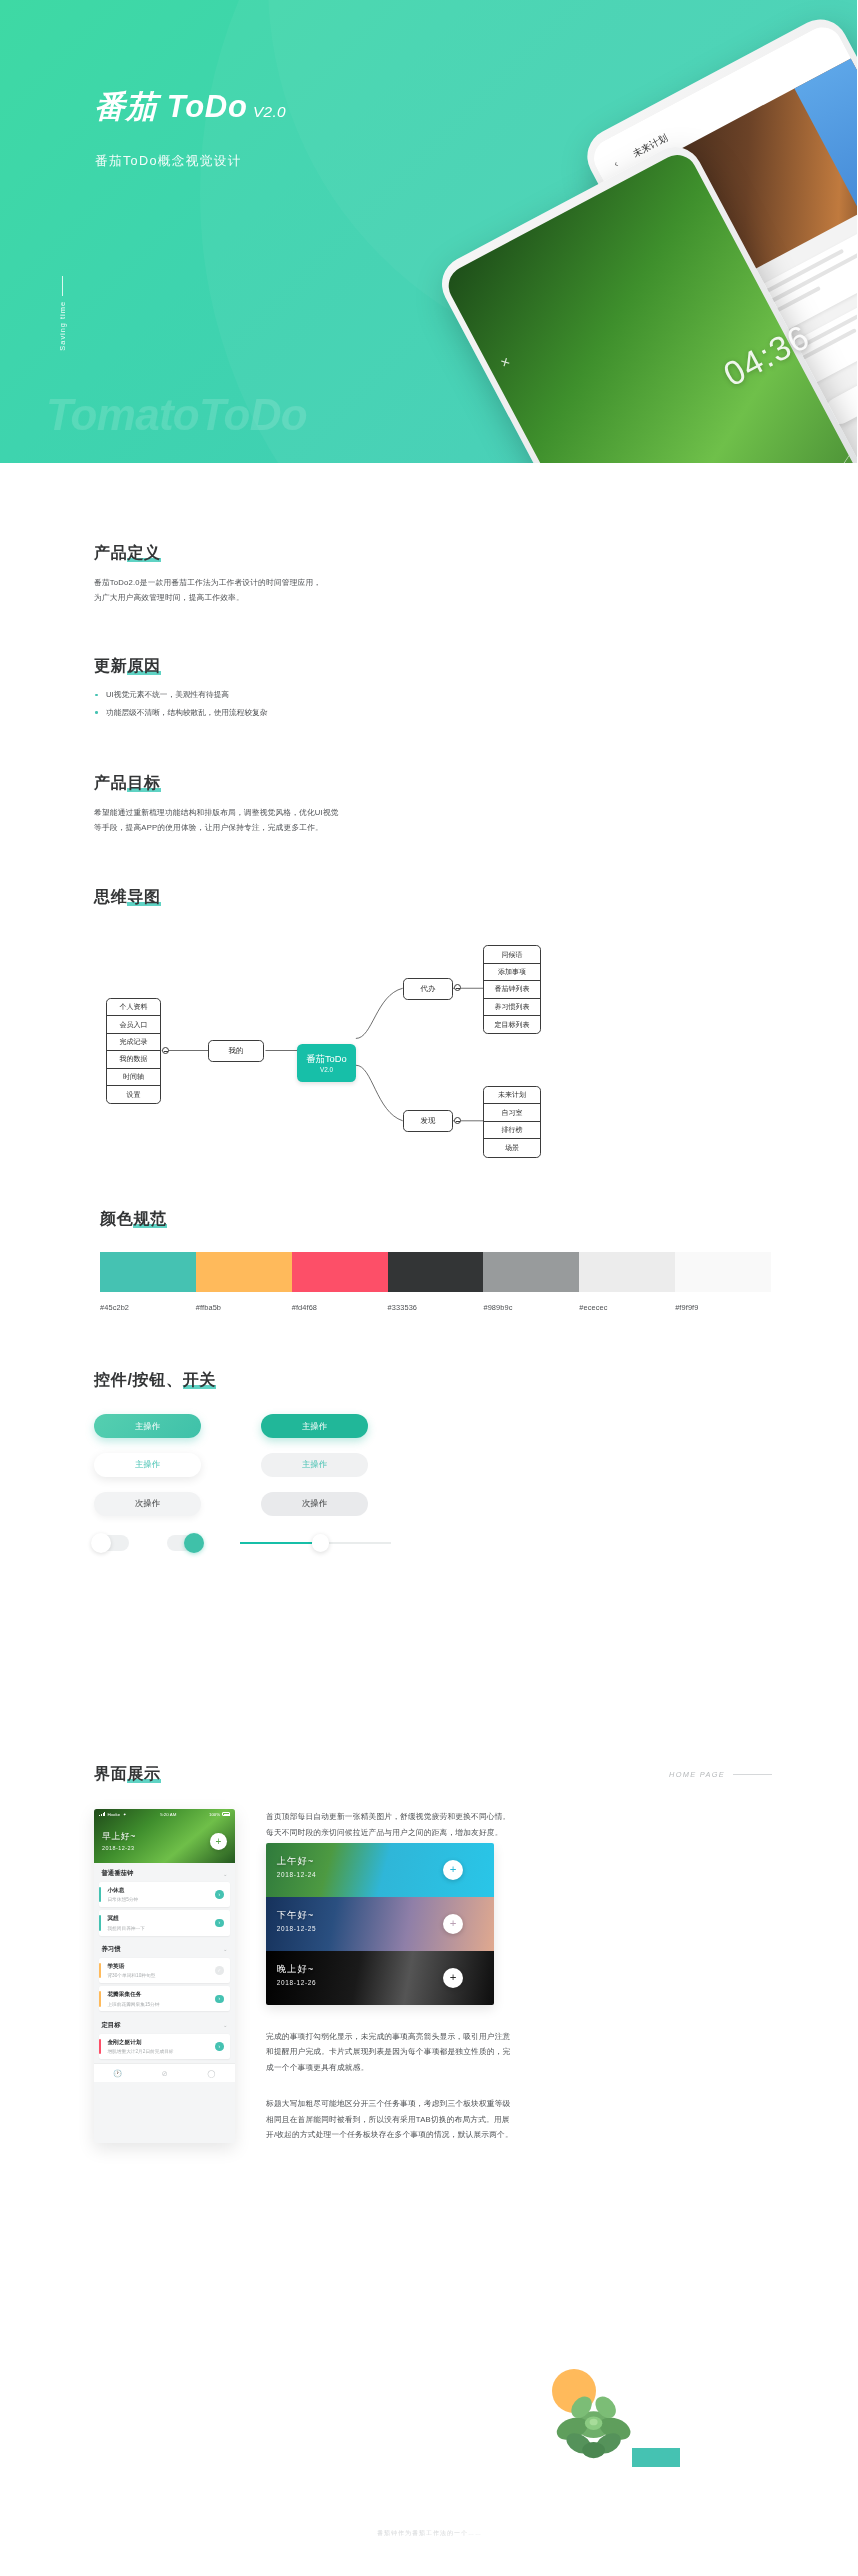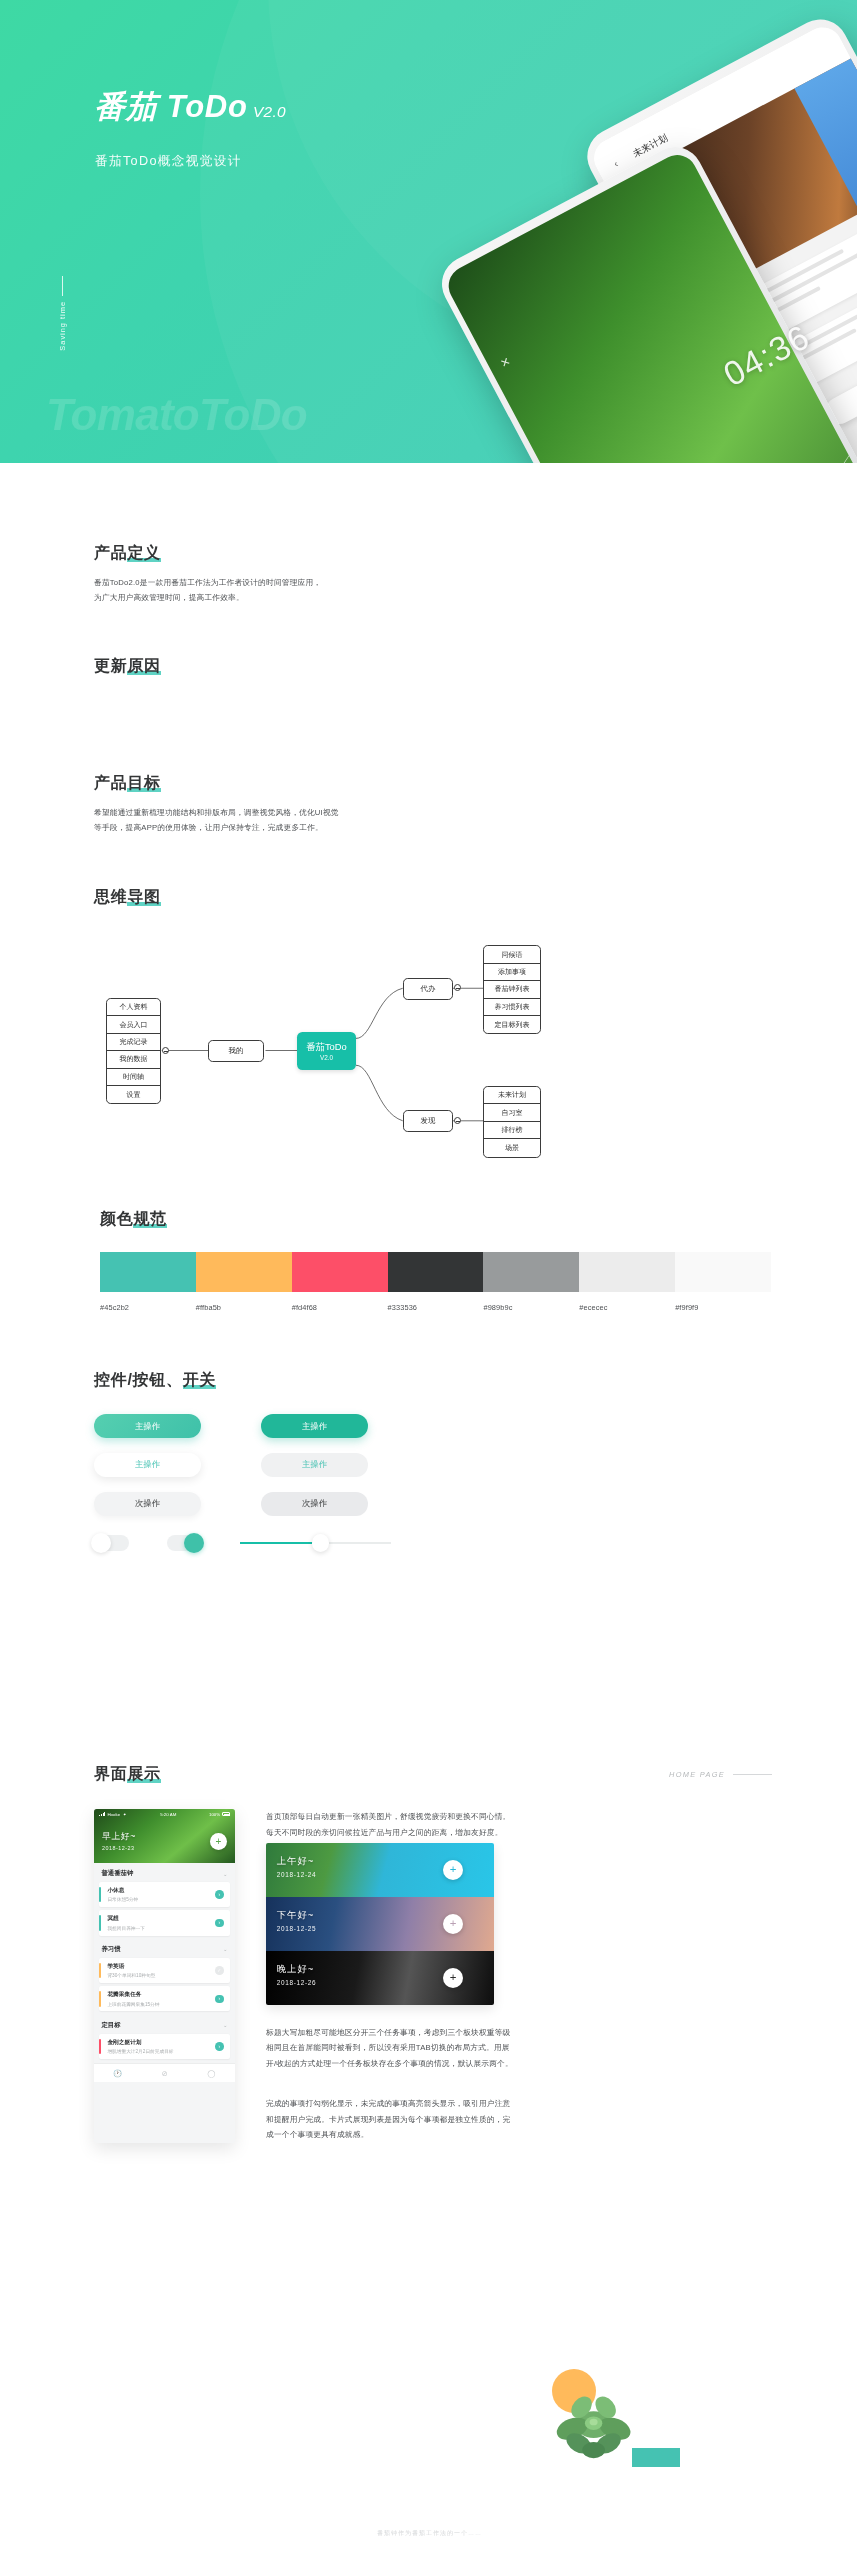--- a/index.html
+++ b/index.html
@@ -348,20 +348,24 @@
 <div class="sec-def">
   <div class="h2"><span>产品</span><span class="hl">定义</span></div>
   <div class="body-txt">
     <div>番茄ToDo2.0是一款用番茄工作法为工作者设计的时间管理应用，</div>
     <div>为广大用户高效管理时间，提高工作效率。</div>
   </div>
 </div>
 
 <div class="sec-rsn">
   <div class="h2"><span>更新</span><span class="hl">原因</span></div>
+  <ul class="bullets">
+    <li>UI视觉元素不统一，美观性有待提高</li>
+    <li>功能层级不清晰，结构较散乱，使用流程较复杂</li>
+  </ul>
 </div>
 
 <div class="sec-goal">
   <div class="h2"><span>产品</span><span class="hl">目标</span></div>
   <div class="body-txt">
     <div>希望能通过重新梳理功能结构和排版布局，调整视觉风格，优化UI视觉</div>
     <div>等手段，提高APP的使用体验，让用户保持专注，完成更多工作。</div>
   </div>
 </div>
 
@@ -389,21 +393,21 @@
       <div class="leaf">完成记录</div>
       <div class="leaf">我的数据</div>
       <div class="leaf">时间轴</div>
       <div class="leaf">设置</div>
     </div>
     <div class="collapse" style="left:68px; top:119px;"></div>
     <div class="node" style="left:114px; top:112px; width:56px; height:21.5px;">
       <span>我的</span>
     </div>
 
-    <div class="root" style="left:203px; top:104px; width:59px; height:38px;">
+    <div class="root" style="left:203px; top:116px; width:59px; height:38px;">
       <span class="rt">番茄ToDo</span>
       <span class="rv">V2.0</span>
     </div>
 
     <div class="node" style="left:309px; top:50px; width:50px; height:21.5px;">
       <span>代办</span>
     </div>
     <div class="collapse" style="left:360px; top:56px;"></div>
     <div class="leafbox" style="left:389px; top:17.4px; width:58px; border:0.7px solid #3b3b3b; border-radius:4.7px;">
       <div class="leaf">问候语</div>
@@ -613,30 +617,30 @@
           <div class="d">2018-12-25</div>
           <div class="plus">+</div>
         </div>
         <div class="gc gc3">
           <div class="g">晚上好~</div>
           <div class="d">2018-12-26</div>
           <div class="plus">+</div>
         </div>
       </div>
 
+      <div class="ui-p" style="margin-top:24px">
+        <div>完成的事项打勾弱化显示，未完成的事项高亮箭头显示，吸引用户注意</div>
+        <div>和提醒用户完成。卡片式展现列表是因为每个事项都是独立性质的，完</div>
+        <div>成一个个事项更具有成就感。</div>
+      </div>
+
       <div class="ui-p" style="margin-top:20px">
         <div>标题大写加粗尽可能地区分开三个任务事项，考虑到三个板块权重等级</div>
         <div>相同且在首屏能同时被看到，所以没有采用TAB切换的布局方式。用展</div>
         <div>开/收起的方式处理一个任务板块存在多个事项的情况，默认展示两个。</div>
-      </div>
-
-      <div class="ui-p" style="margin-top:24px">
-        <div>完成的事项打勾弱化显示，未完成的事项高亮箭头显示，吸引用户注意</div>
-        <div>和提醒用户完成。卡片式展现列表是因为每个事项都是独立性质的，完</div>
-        <div>成一个个事项更具有成就感。</div>
       </div>
     </div>
   </div>
 </div>
 
 <div class="plant">
   <div class="circ"></div>
   <div class="rect"></div>
   <svg width="154" height="134" viewBox="0 0 230 200" style="position:absolute;left:0;top:0;">
     <g transform="translate(95,95)">

